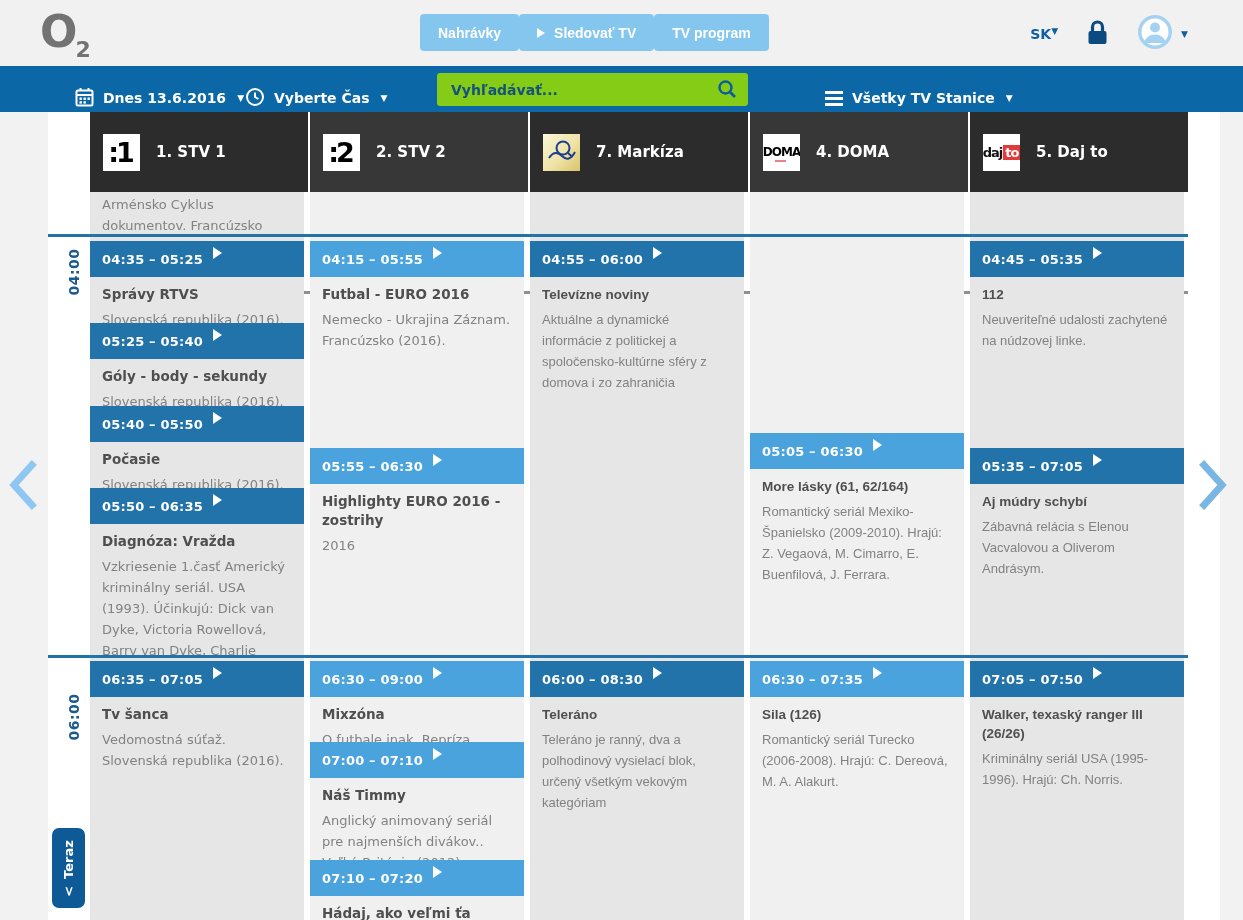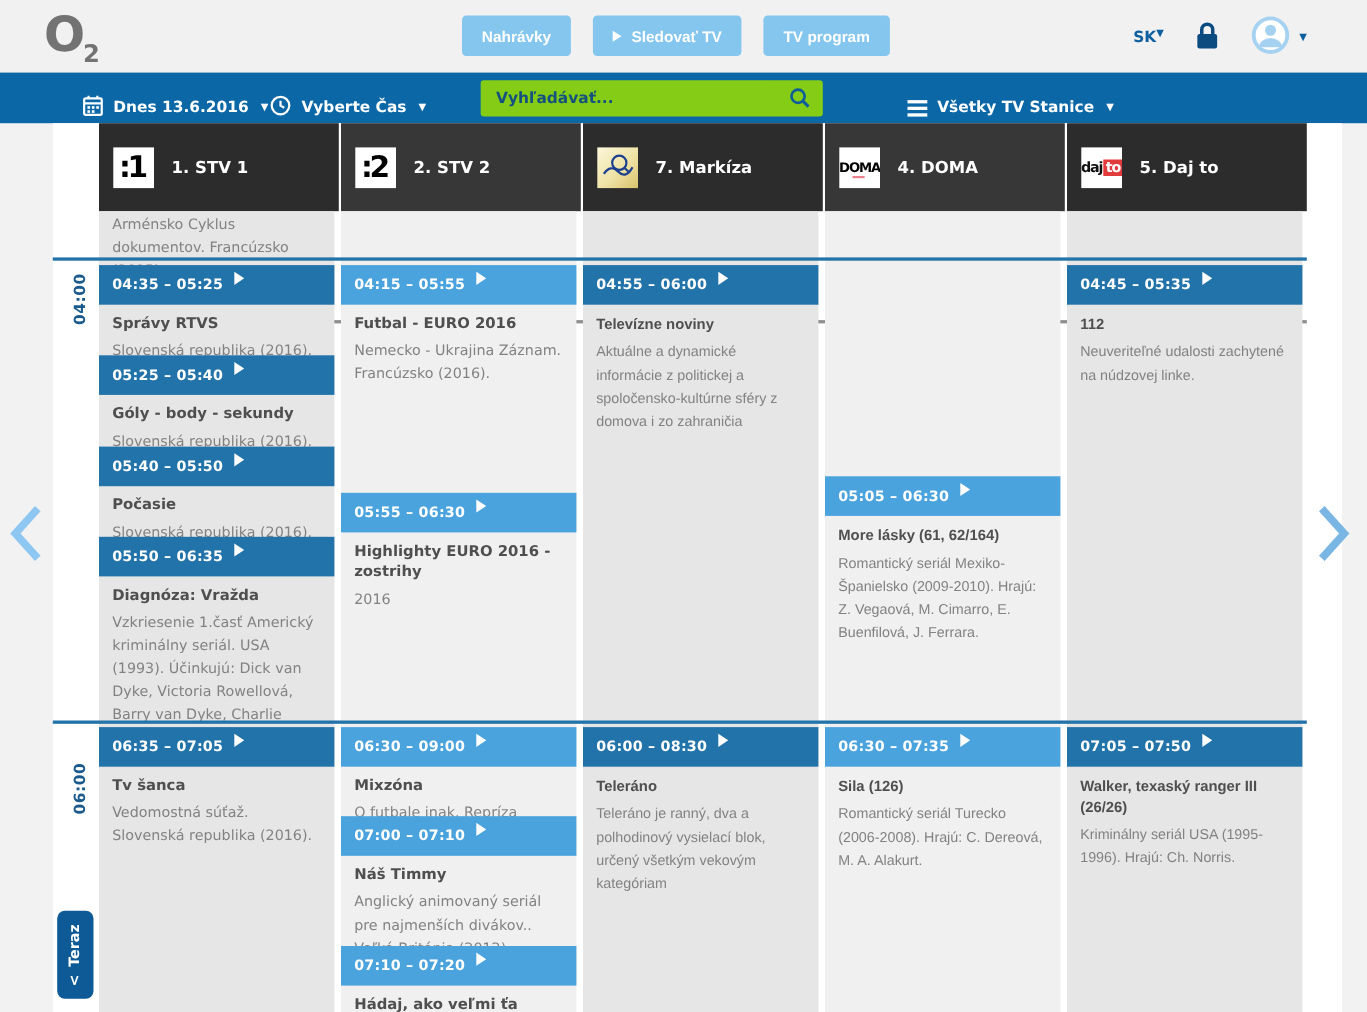--- a/index.html
+++ b/index.html
@@ -5,21 +5,21 @@
   html,body{margin:0;padding:0;}
   body{width:1243px;height:920px;overflow:hidden;background:#f2f2f2;
        font-family:"DejaVu Sans","Liberation Sans",sans-serif;}
   .page{position:relative;width:1243px;height:920px;overflow:hidden;}
 
   
   .top-band{position:absolute;left:0;top:0;width:1243px;height:66px;background:#f1f1f1;}
   .brand{position:absolute;left:40px;top:6px;color:#737373;font-weight:bold;cursor:pointer;}
   .brand .o{font-size:44px;line-height:52px;}
   .brand .sub{font-size:22px;vertical-align:-10px;margin-left:-2px;}
-  .top-buttons{position:absolute;left:420px;top:14px;display:flex;gap:20px;}
+  .top-buttons{position:absolute;left:420px;top:14px;display:flex;}
   .btn-blue{background:#85c6ef;color:#fff;font-weight:bold;font-size:14px;border:none;
             border-radius:4px;padding:0 18px;height:37px;display:flex;align-items:center;gap:9px;cursor:pointer;}
   .tri-white{width:0;height:0;border-left:8px solid #fff;border-top:5px solid transparent;border-bottom:5px solid transparent;}
   .top-right{position:absolute;right:55px;top:14px;display:flex;align-items:center;gap:28px;}
   .lang{color:#0e5fa0;font-weight:bold;font-size:14px;display:flex;align-items:flex-start;gap:0;cursor:pointer;}
   .caret-dark{font-size:9px;color:#0e5fa0;}
   .avatar-wrap{display:flex;align-items:center;gap:8px;cursor:pointer;}
 
   
   .nav-bar{position:absolute;left:0;top:66px;width:1243px;height:46px;background:#0b67a6;color:#fff;}
@@ -352,20 +352,28 @@
 
     <div class="col col-dark bar-dark font-alt" style="left:970px;">
       <div class="prog" style="top:49px;">
         <div class="prog-bar">
           <span class="prog-time">04:45 – 05:35</span>
           <span class="play-ico"></span>
         </div>
         <div class="prog-title">112</div>
         <div class="prog-desc">Neuveriteľné udalosti zachytené na núdzovej linke.</div>
       </div>
+      <div class="prog" style="top:256px;">
+        <div class="prog-bar">
+          <span class="prog-time">05:35 – 07:05</span>
+          <span class="play-ico"></span>
+        </div>
+        <div class="prog-title">Aj múdry schybí</div>
+        <div class="prog-desc">Zábavná relácia s Elenou Vacvalovou a Oliverom Andrásym.</div>
+      </div>
       <div class="prog" style="top:469px;">
         <div class="prog-bar">
           <span class="prog-time">07:05 – 07:50</span>
           <span class="play-ico"></span>
         </div>
         <div class="prog-title">Walker, texaský ranger III (26/26)</div>
         <div class="prog-desc">Kriminálny seriál USA (1995-1996). Hrajú: Ch. Norris.</div>
       </div>
     </div>
 

